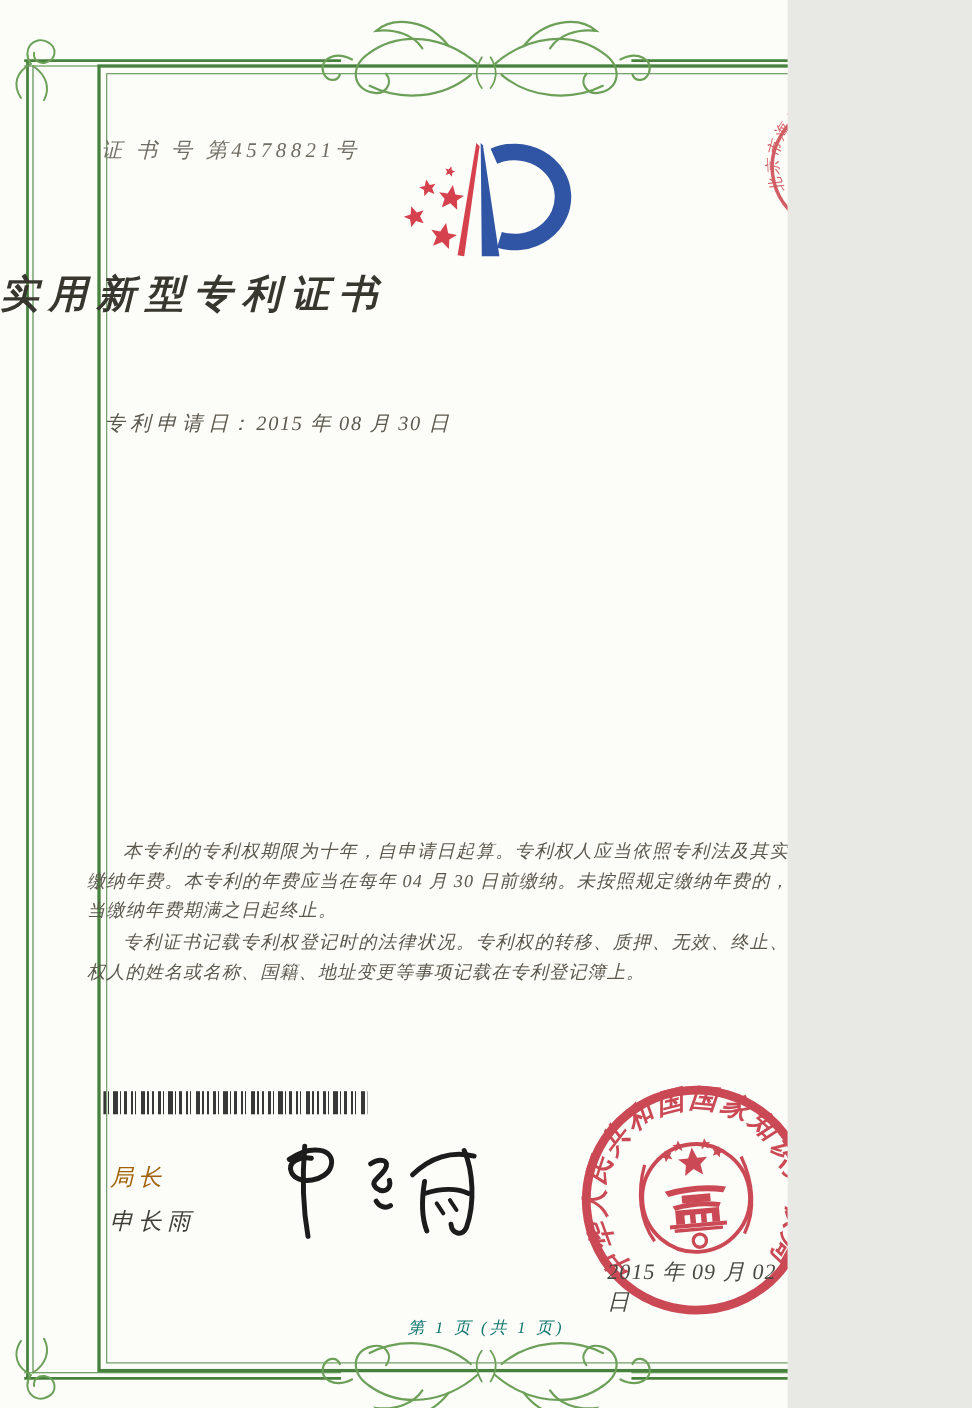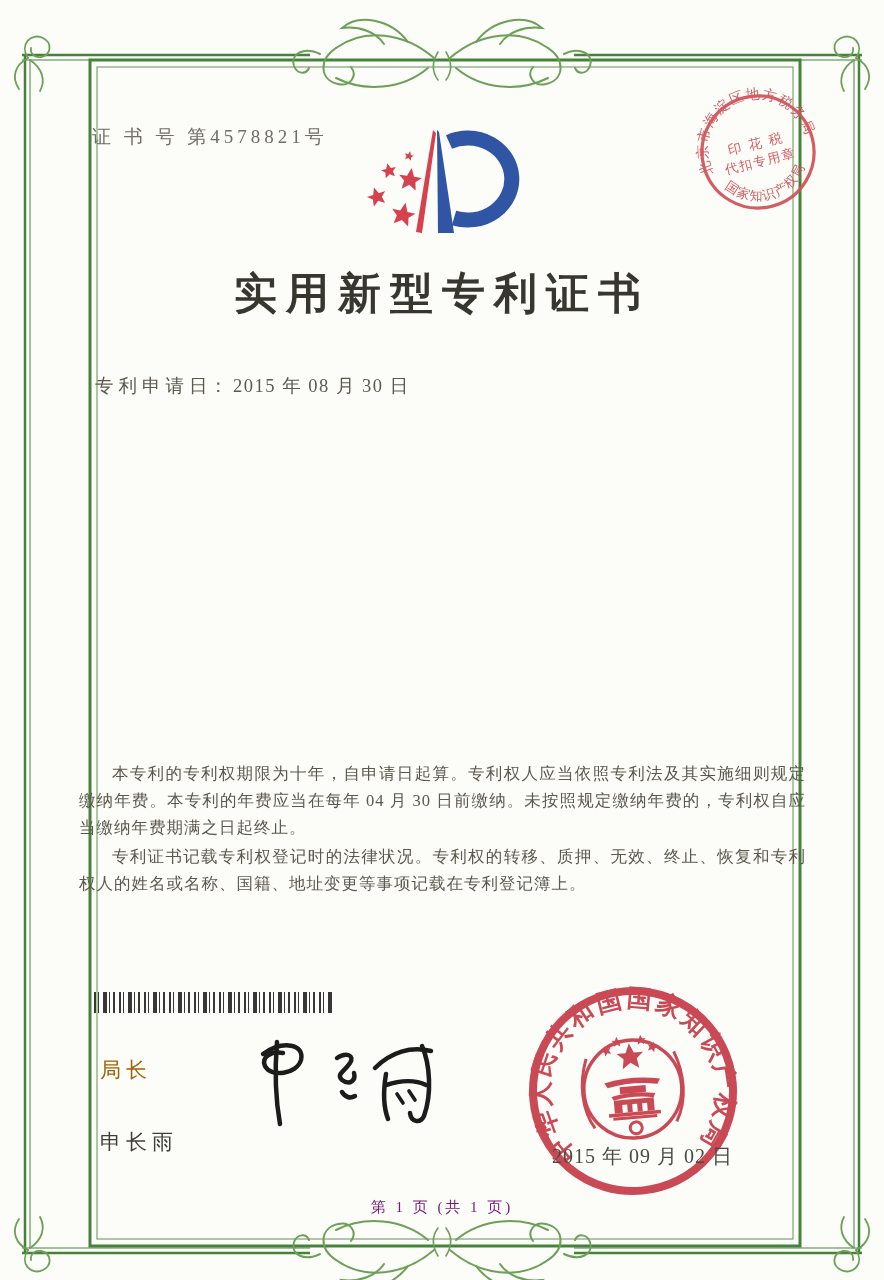--- a/index.html
+++ b/index.html
@@ -1,22 +1,22 @@
 <!DOCTYPE html>
 <html><head>
 <meta charset="utf-8">
 <style>
   html,body{margin:0;padding:0;background:#e8e8e4;}
-  .page{position:relative;width:884px;height:1280px;background:#fcfcf9;overflow:hidden;
-        font-family:"Liberation Serif", serif;}
+  .page{position:relative;width:716px;height:1280px;background:#fcfcf9;overflow:hidden;
+        font-family:"Liberation Serif", serif;font-style:italic;}
   .layer{position:absolute;}
   
   .cert-no{left:92px;top:124px;font-size:19px;letter-spacing:4px;color:#6f6d64;}
   
-  .title{left:0;top:265px;width:884px;text-align:center;font-size:43px;font-weight:600;
+  .title{left:0;top:244px;width:884px;text-align:left;font-size:35px;font-weight:600;
          letter-spacing:9px;color:#37362f;margin:0;}
   
   .fields{left:95px;top:374px;right:60px;}
   .frow{margin-bottom:43px;line-height:25px;font-size:18.5px;color:#5b584e;letter-spacing:1.5px;white-space:nowrap;}
   .flabel{display:inline-block;width:114px;text-align:justify;text-align-last:justify;vertical-align:top;}
   .fcolon{display:inline-block;}
   .fvalue{margin-left:4px;}
   
   .paras{left:79px;top:760px;width:727px;}
   .paras p{margin:0 0 2px 0;font-size:16.5px;line-height:27px;color:#5b584e;
@@ -24,25 +24,25 @@
   
   .barcode{left:94px;top:992px;width:240px;height:21px;opacity:.88;
     background:repeating-linear-gradient(90deg,
       #1d1d1d 0 2px,transparent 2px 4px,
       #1d1d1d 4px 5px,transparent 5px 9px,
       #1d1d1d 9px 13px,transparent 13px 15px,
       #1d1d1d 15px 16px,transparent 16px 19px,
       #1d1d1d 19px 21px,transparent 21px 25px);}
   
   .officer-title{left:100px;top:1056px;font-size:21px;letter-spacing:5px;color:#a16207;}
-  .officer-name{left:100px;top:1096px;font-size:21px;letter-spacing:5px;color:#3f3e37;margin-top:32px;}
+  .officer-name{left:100px;top:1096px;font-size:21px;letter-spacing:5px;color:#3f3e37;}
   
   .seal-date{left:552px;top:1143px;font-size:20px;letter-spacing:1px;color:#4a4a43;z-index:6;}
   .page-footer{left:0;top:1198px;width:884px;text-align:center;font-size:15px;
-               letter-spacing:3px;color:#701a75;}
+               letter-spacing:3px;color:#0f766e;}
   svg{display:block;}
   .svg-abs{position:absolute;}
 </style>
 </head>
 <body>
 
 <div class="page">
 
   <svg class="svg-abs" style="left:0;top:0;" width="884" height="1280" viewBox="0 0 884 1280">
     <defs>

